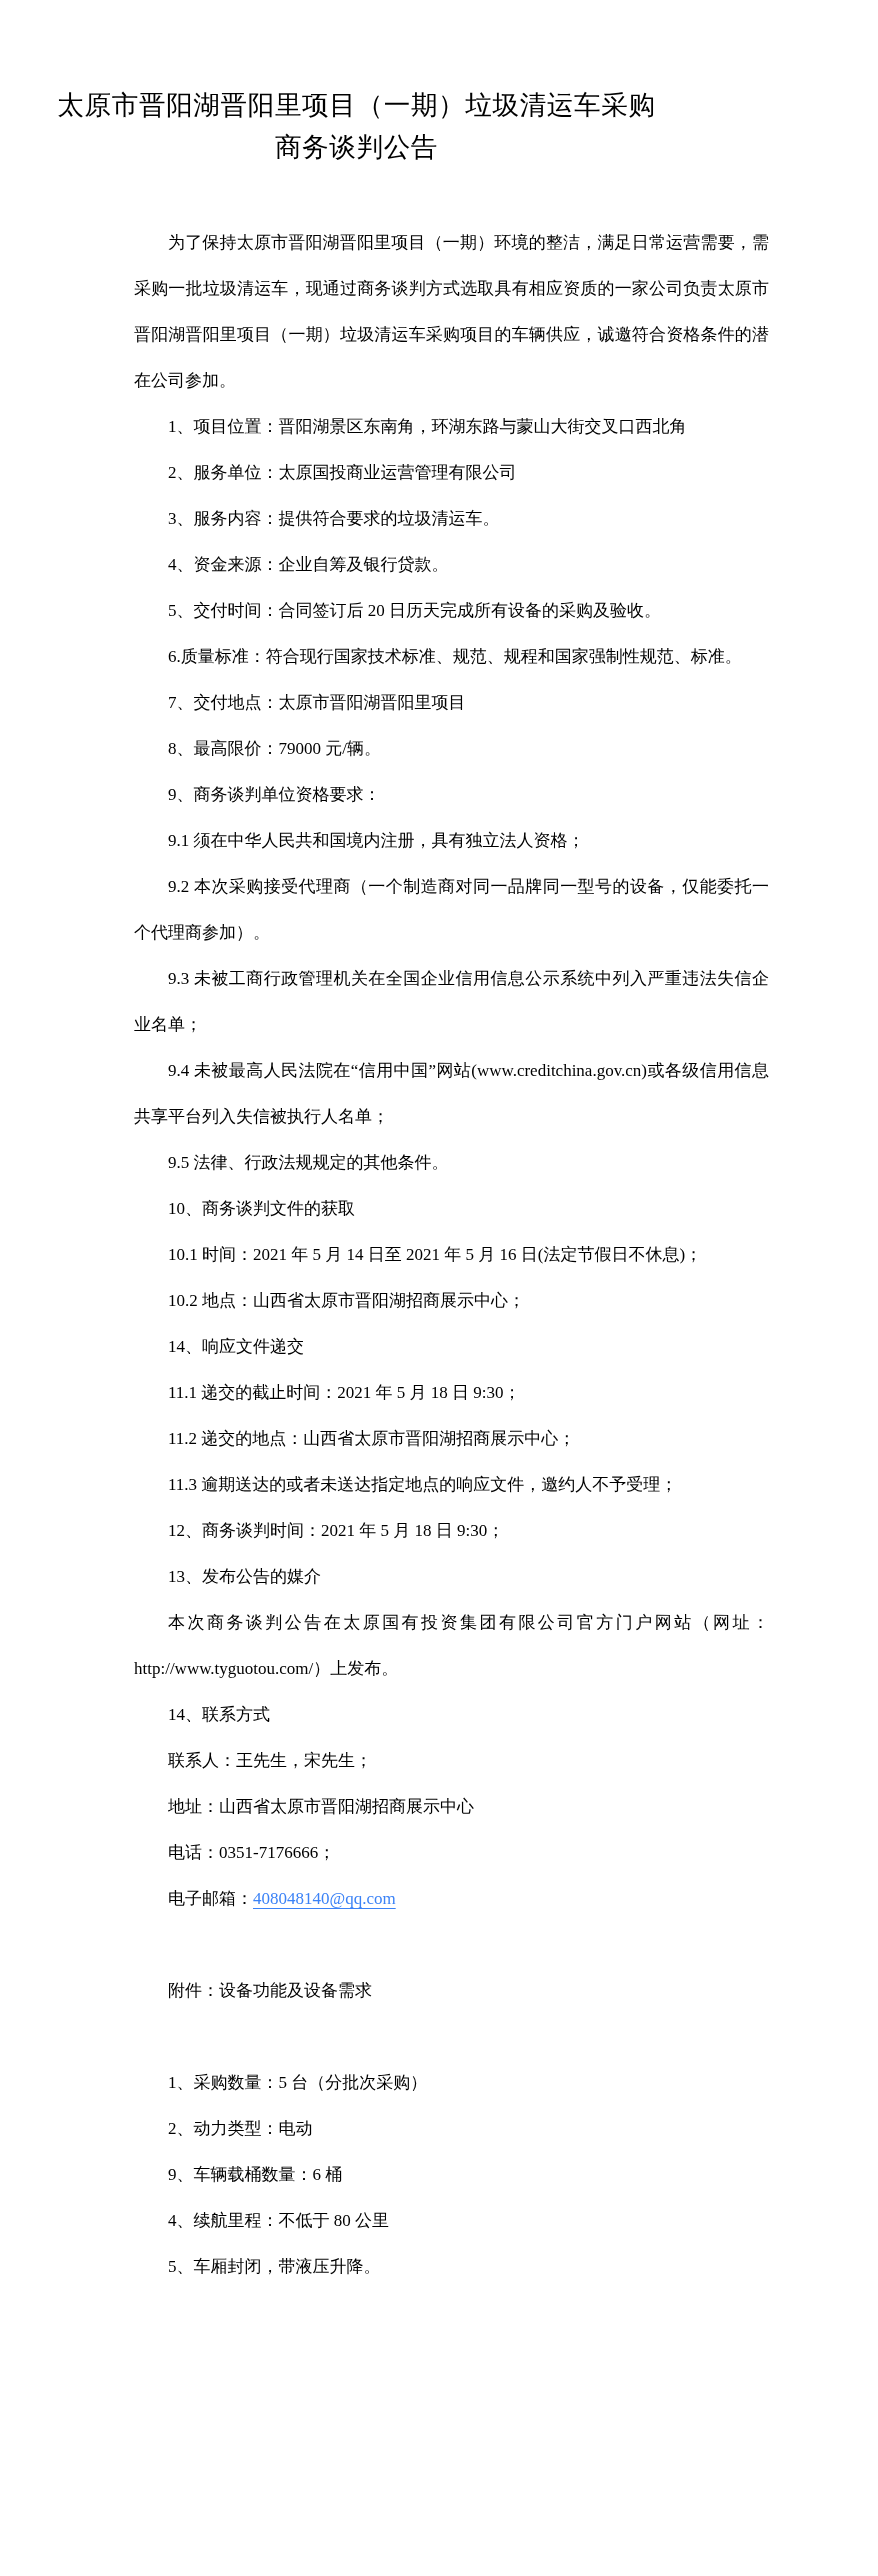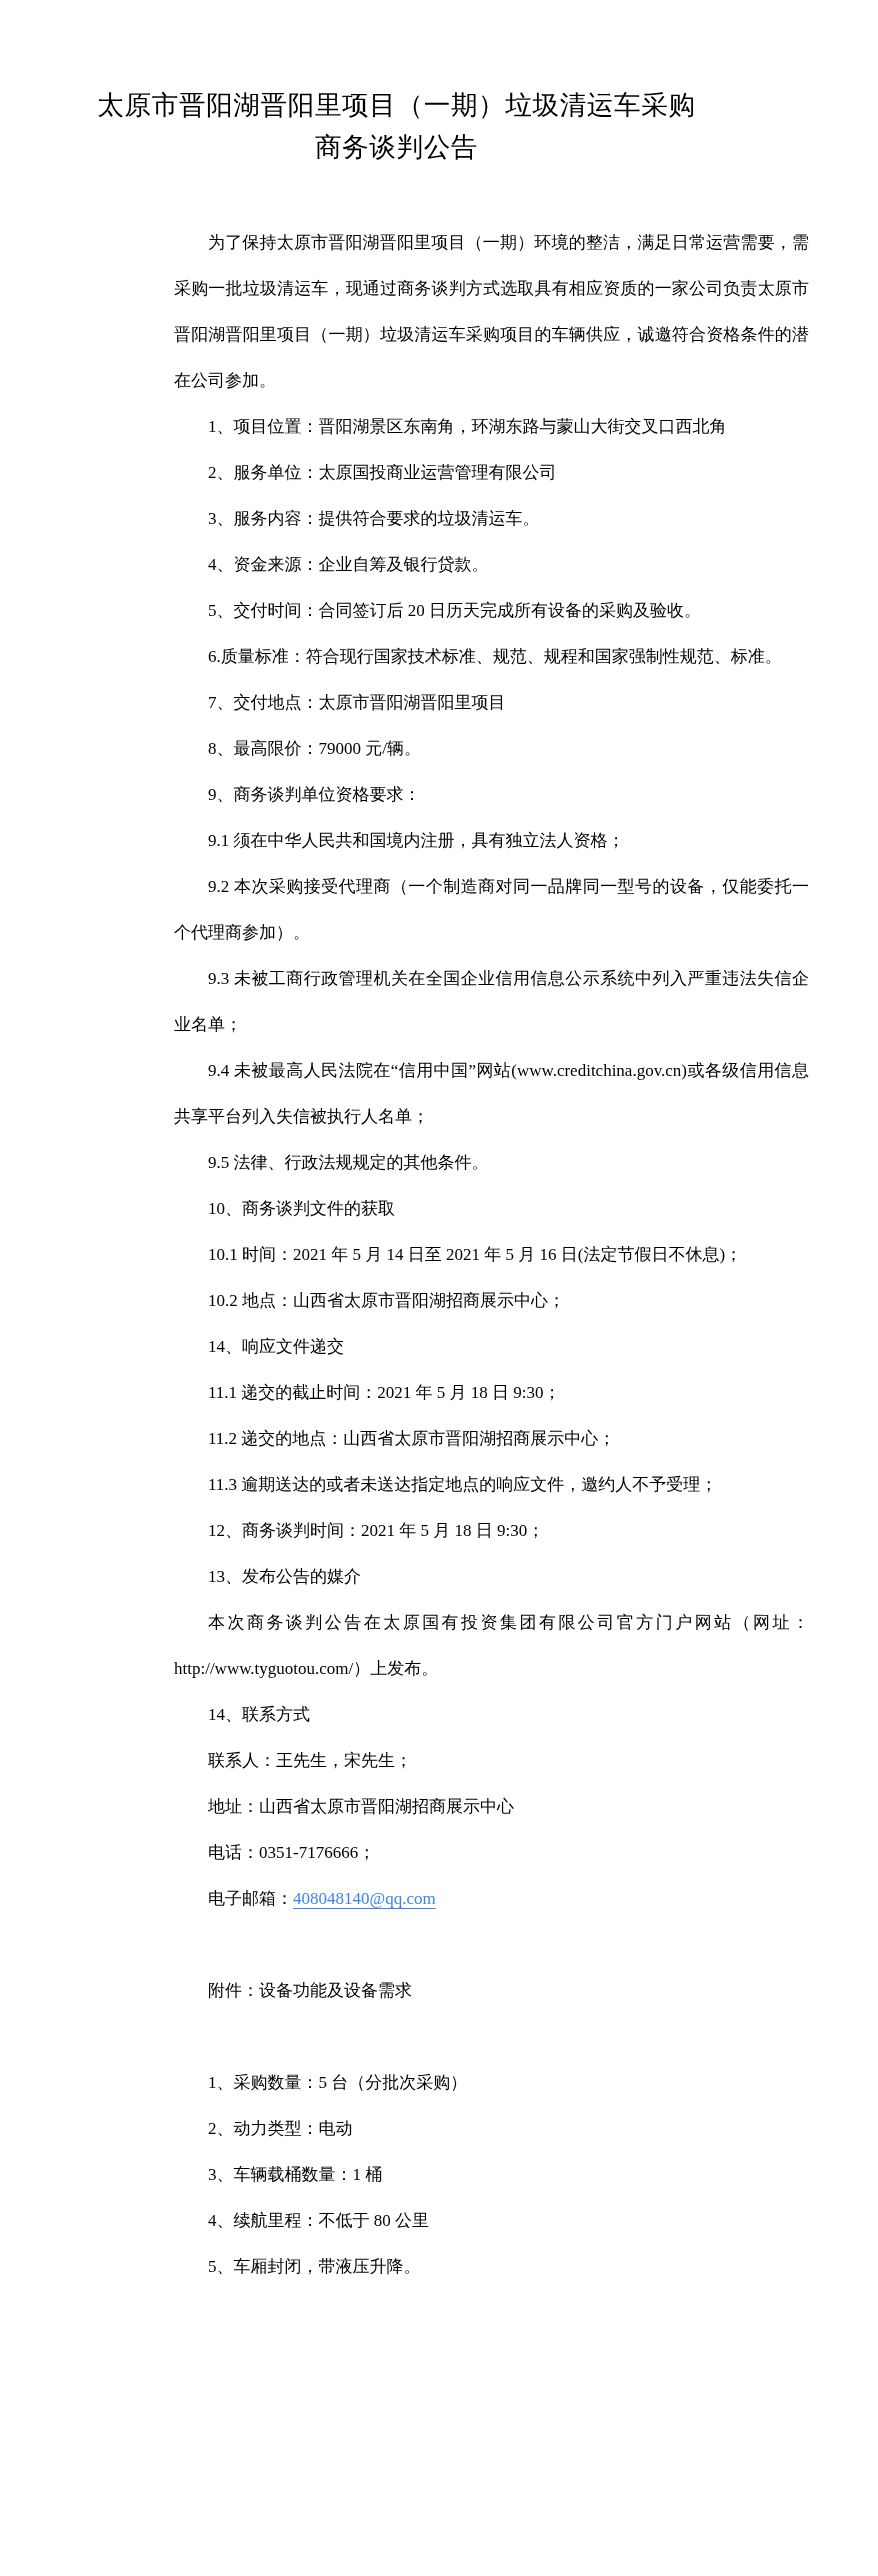--- a/index.html
+++ b/index.html
@@ -4,21 +4,21 @@
   <style>
     html, body { margin: 0; padding: 0; }
     body {
       width: 878px;
       height: 2576px;
       background: #ffffff;
       color: #000000;
       font-family: "Liberation Serif", "DejaVu Serif", serif;
       overflow: hidden;
     }
-    .page { width: 713px; height: 2576px; position: relative; padding-left: 40px; }
+    .page { width: 713px; height: 2576px; position: relative; }
     .doc-title {
       padding-top: 84px;
       font-size: 26.6px;
       line-height: 42px;
       text-align: center;
       font-weight: normal;
       letter-spacing: 0.6px;
     }
     .doc-body {
       margin-left: 134px;
@@ -83,18 +83,18 @@
       <p class="para"><span>14、联系方式</span></p>
       <p class="para"><span>联系人：王先生，宋先生；</span></p>
       <p class="para"><span>地址：山西省太原市晋阳湖招商展示中心</span></p>
       <p class="para"><span>电话：0351-7176666；</span></p>
       <p class="para"><span>电子邮箱：</span><a class="email-link" href="#" style="color: #3b82f6;">408048140@qq.com</a></p>
       <div class="gap"></div>
       <p class="para"><span>附件：设备功能及设备需求</span></p>
       <div class="gap"></div>
       <p class="para"><span>1、采购数量：5 台（分批次采购）</span></p>
       <p class="para"><span>2、动力类型：电动</span></p>
-      <p class="para"><span>3、车辆载桶数量：1 桶</span></p>
+      <p class="para"><span>9、车辆载桶数量：6 桶</span></p>
       <p class="para"><span>4、续航里程：不低于 80 公里</span></p>
       <p class="para"><span>5、车厢封闭，带液压升降。</span></p>
     </div>
 </div>
 
 
 </body></html>

